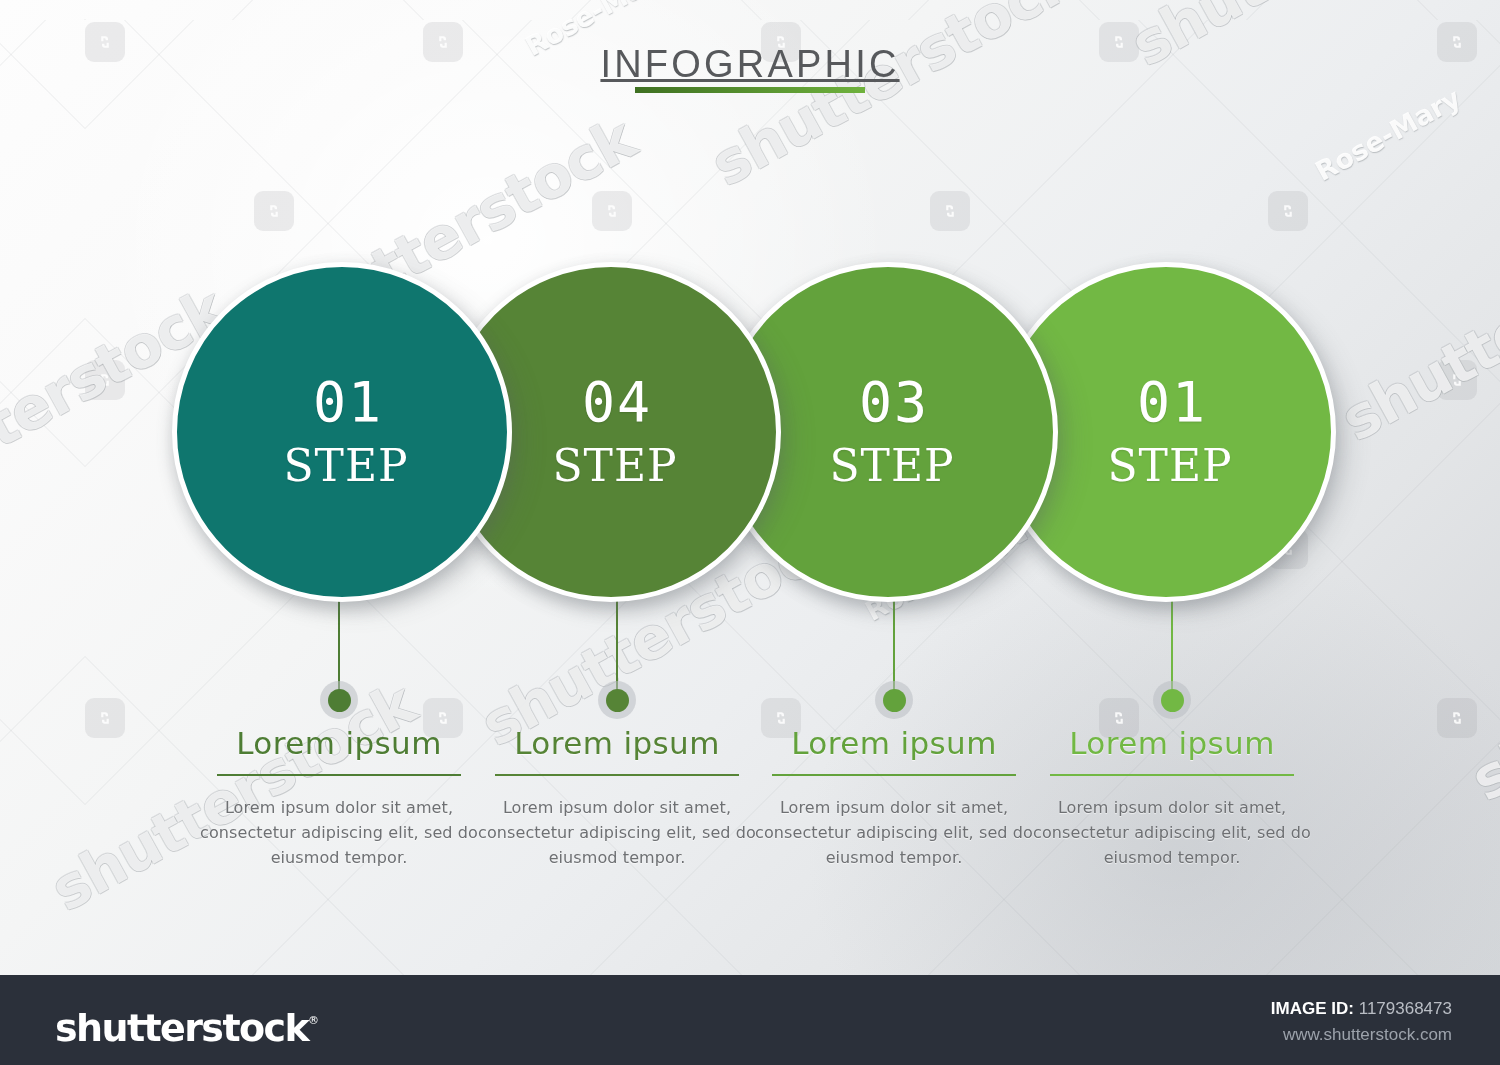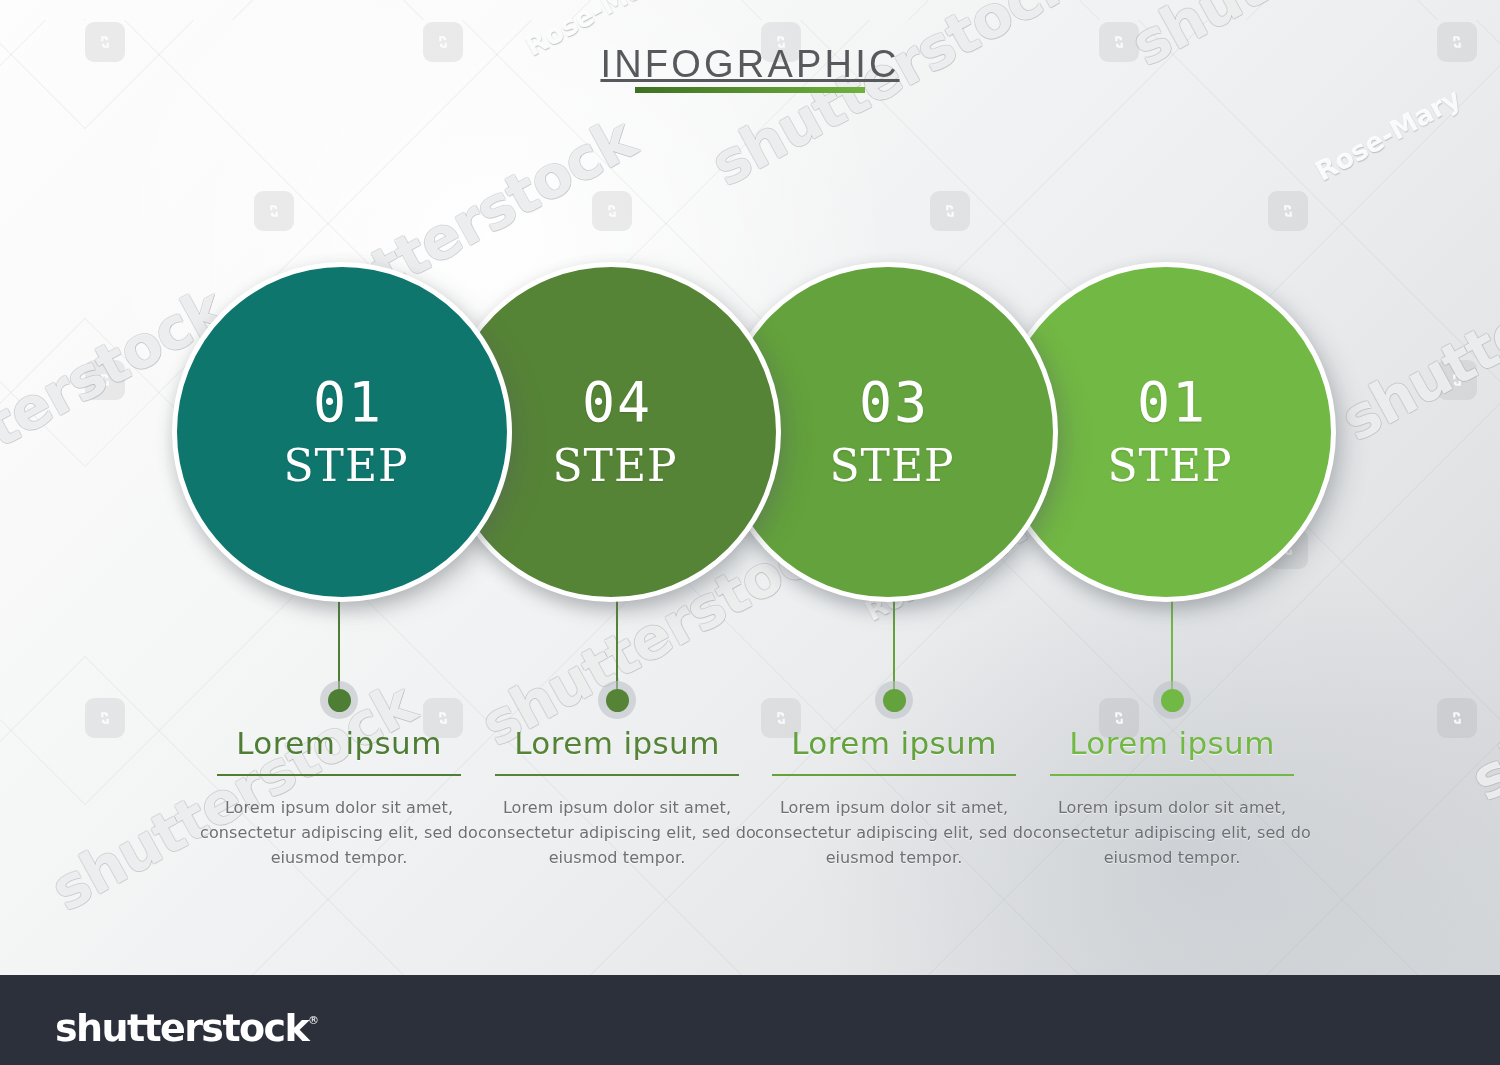--- a/index.html
+++ b/index.html
@@ -530,15 +530,19 @@
       </div>
       <div class="col" style="left: 1030px; top: 724px;">
         <div class="col-heading" style="color: rgb(114, 184, 68);">Lorem ipsum</div>
         <div class="col-rule" style="background: rgb(114, 184, 68);"></div>
         <div class="col-body">Lorem ipsum dolor sit amet, consectetur adipiscing elit, sed do eiusmod tempor.</div>
       </div>
     </div>
 
   <div class="footer">
     <div class="footer-logo"><span>shutterstock</span><sup>®</sup></div>
+    <div class="footer-right">
+      <div class="footer-id"><b>IMAGE ID:</b> <span>1179368473</span></div>
+      <div class="footer-url">www.shutterstock.com</div>
+    </div>
   </div>
 
 </div>
 
 </body></html>

